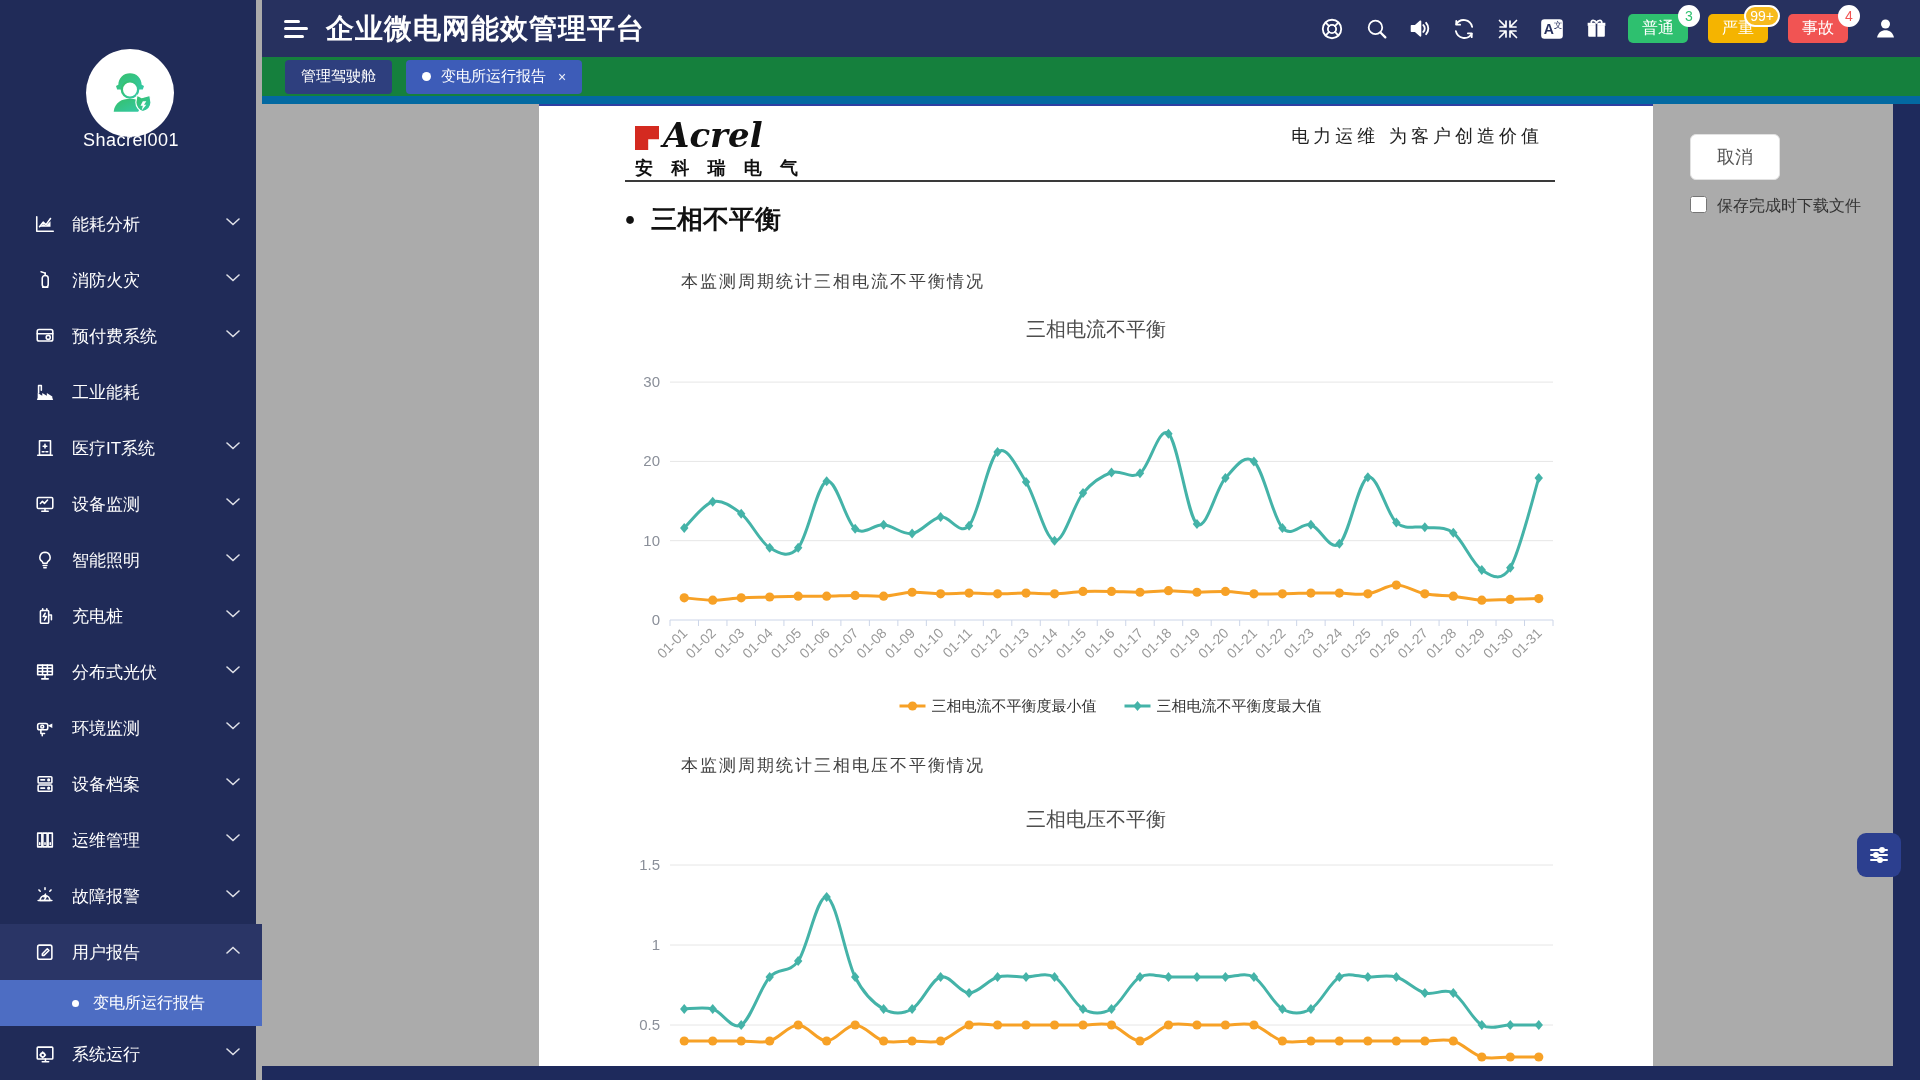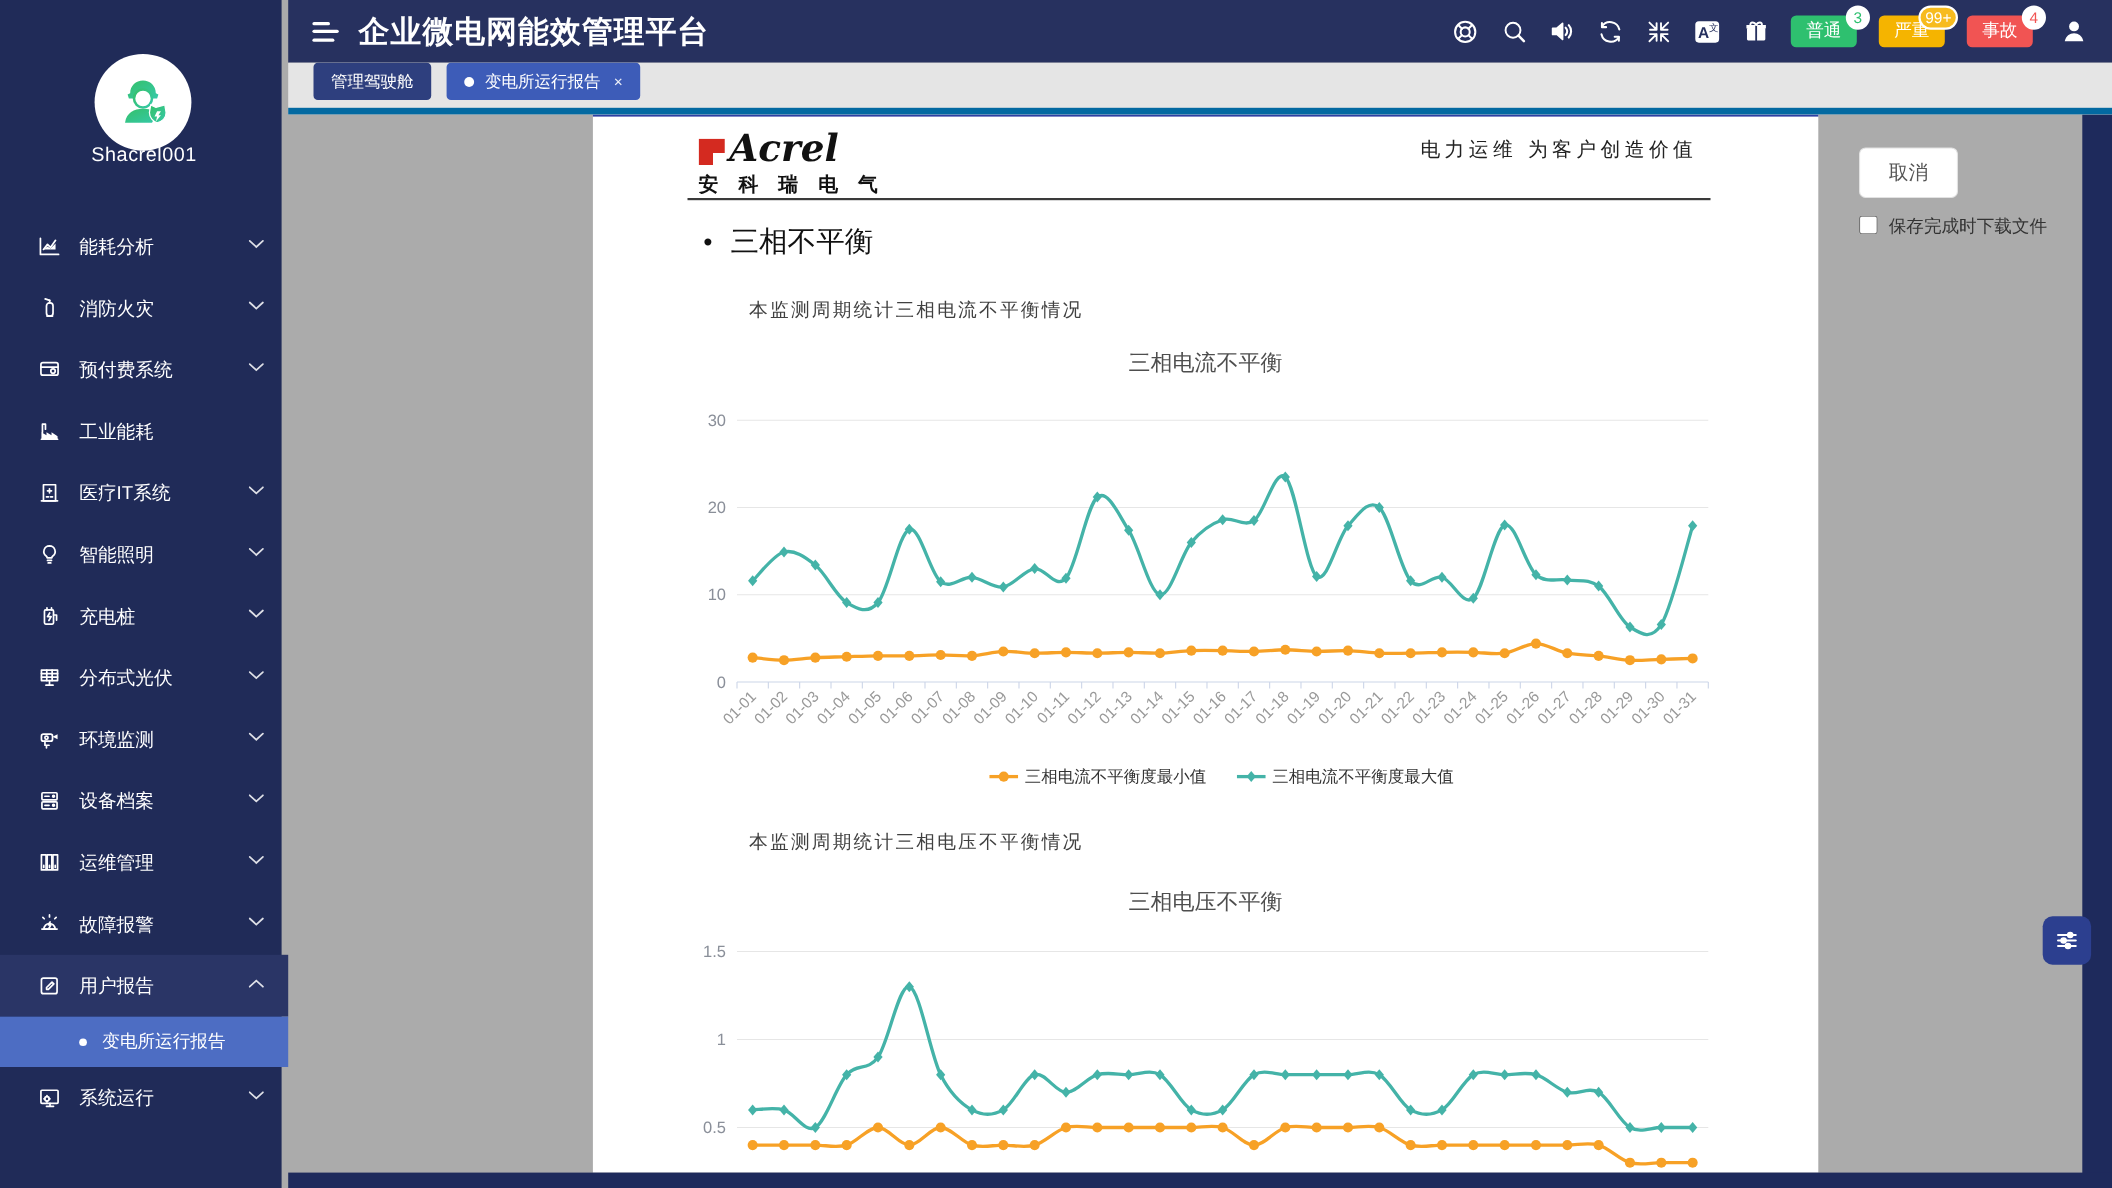--- a/index.html
+++ b/index.html
@@ -25,41 +25,41 @@
   .burger span { display:block; height:3px; background:#fff; border-radius:2px; }
   .burger span:nth-child(1){ width:16px; } .burger span:nth-child(2){ width:24px; } .burger span:nth-child(3){ width:20px; }
   .app-title { color:#fff; font-size:28px; font-weight:600; margin-left:18px; letter-spacing:1px; }
   .topbar-right { position:absolute; right:8px; top:0; height:57px; display:flex; align-items:center; }
   .tb-icon { width:30px; height:30px; margin:0 7px; display:flex; align-items:center; justify-content:center; cursor:pointer; }
   .alarm-btn { position:relative; height:29px; border-radius:5px; color:#fff; font-size:16px; padding:0 14px; margin:0 10px; display:flex; align-items:center; cursor:pointer; }
   .alarm-badge { position:absolute; top:-9px; right:-12px; min-width:22px; height:22px; border-radius:11px; font-size:14px; display:flex; align-items:center; justify-content:center; padding:0 4px; border:2px solid #fff; }
   .user-btn { margin:0 12px; cursor:pointer; }
 
   
-  .tabbar { position:absolute; left:262px; top:57px; width:1658px; height:47px; background:#e5e5e5; border-bottom:6px solid #0369a1; display:flex; align-items:flex-start; z-index:4; }
+  .tabbar { position:absolute; left:262px; top:57px; width:1658px; height:47px; background:#15803d; border-bottom:8px solid #0369a1; display:flex; align-items:center; z-index:4; }
   .tab { height:34px; margin-left:23px; border-radius:4px; display:flex; align-items:center; padding:0 16px; color:#fff; font-size:15px; cursor:pointer; background:#2e3f7e; }
   .tab.active { background:#3d5cb8; margin-left:14px; }
   .tab .tdot { width:9px; height:9px; border-radius:50%; background:#fff; margin-right:10px; }
   .tab .tclose { margin-left:12px; font-size:14px; opacity:.9; cursor:pointer; }
 
   
   .content { position:absolute; left:262px; top:104px; width:1658px; height:976px; background:#ababab; }
   .right-strip { position:absolute; right:0; top:104px; width:27px; height:976px; background:#1e2a5c; z-index:3; }
   .bottom-strip { position:absolute; left:262px; bottom:0; width:1658px; height:14px; background:#1e2a5c; z-index:6; }
 
   .page { position:absolute; left:277px; top:0; width:1114px; height:962px; background:#fff; border-top:2px solid #2e3fa3; overflow:hidden; }
   
   .brand { position:absolute; left:96px; top:0px;margin-top:12px; }
   .brand-row { display:flex; align-items:flex-start; }
   .brand-mark { width:24px; height:24px; background:#d42a20; margin-top:8px; margin-right:4px; clip-path:polygon(0 0,100% 0,100% 55%,55% 55%,55% 100%,0 100%); }
   .brand-name { font-family:"DejaVu Serif",serif; font-style:italic; font-weight:bold; font-size:34px; color:#111; line-height:34px; }
   .brand-sub { font-family:"DejaVu Serif",serif; font-weight:bold; font-size:18px; color:#111; letter-spacing:6px; margin-top:4px; }
   .slogan { position:absolute; right:110px; top:18px; font-family:"DejaVu Serif",serif; font-size:18px; color:#222; letter-spacing:4px; }
   .head-rule { position:absolute; left:86px; top:74px; width:930px; border-top:2px solid #3a3a3a; }
-  .sec-title { position:absolute; left:98px; top:96px; font-family:"DejaVu Serif",serif; font-weight:normal; font-size:26px; color:#111; }
+  .sec-title { position:absolute; left:84px; top:96px; font-family:"DejaVu Serif",serif; font-weight:bold; font-size:26px; color:#111; }
   .sec-title .bullet { font-size:22px; margin-right:14px; }
   .subtitle { position:absolute; left:142px; font-family:"DejaVu Serif",serif; font-size:17px; color:#404040; letter-spacing:2px; }
   .chart-title { position:absolute; left:0; width:100%; text-align:center; font-size:20px; color:#4e4e4e; }
   .chart-svg { position:absolute; left:61px; }
 
   
   .cancel-btn { position:absolute; left:1690px; top:134px; width:90px; height:46px; background:#fff; border:1px solid #e2e2e2; border-radius:6px; font-size:18px; color:#555; display:flex; align-items:center; justify-content:center; cursor:pointer; z-index:7; }
   .dl-row { position:absolute; left:1690px; top:196px; display:flex; align-items:flex-start; z-index:7; }
   .dl-row input { width:17px; height:17px; margin-right:10px; }
   .dl-row label { font-size:16px; color:#333; }
@@ -140,20 +140,33 @@
       <div class="nav-item">
         <span class="nicon">
           <svg width="22" height="22" viewBox="0 0 24 24" fill="none" stroke="#fff" stroke-width="1.7" stroke-linecap="round" stroke-linejoin="round">
             <rect x="6" y="4" width="12" height="16"></rect>
             <path d="M12 8v4M10 10h4"></path>
             <path d="M9 16h2M13 16h2"></path>
             <path d="M4 20h16"></path>
           </svg>
         </span>
         <span class="nlabel">医疗IT系统</span>
+        <span><svg class="chev" viewBox="0 0 14 8" fill="none" stroke="#fff" stroke-width="1.6" stroke-linecap="round">
+            <path d="M1 1l6 5.5L13 1"></path>
+          </svg></span>
+      </div>
+      <div class="nav-item">
+        <span class="nicon">
+          <svg width="22" height="22" viewBox="0 0 24 24" fill="none" stroke="#fff" stroke-width="1.7" stroke-linecap="round" stroke-linejoin="round">
+            <rect x="3.5" y="5" width="17" height="12" rx="1.5"></rect>
+            <path d="M7 11.5l2.2-2.4 2.2 2.2 3.4-3.6"></path>
+            <path d="M12 17v3M8.5 20h7"></path>
+          </svg>
+        </span>
+        <span class="nlabel">设备监测</span>
         <span><svg class="chev" viewBox="0 0 14 8" fill="none" stroke="#fff" stroke-width="1.6" stroke-linecap="round">
             <path d="M1 1l6 5.5L13 1"></path>
           </svg></span>
       </div>
       <div class="nav-item">
         <span class="nicon">
           <svg width="22" height="22" viewBox="0 0 24 24" fill="none" stroke="#fff" stroke-width="1.7" stroke-linecap="round" stroke-linejoin="round">
             <path d="M12 3.5a5.6 5.6 0 0 1 3.3 10.1c-.6.5-.9 1-1 1.9h-4.6c-.1-.9-.4-1.4-1-1.9A5.6 5.6 0 0 1 12 3.5z"></path>
             <path d="M10 18h4M10.7 20.5h2.6"></path>
           </svg>

